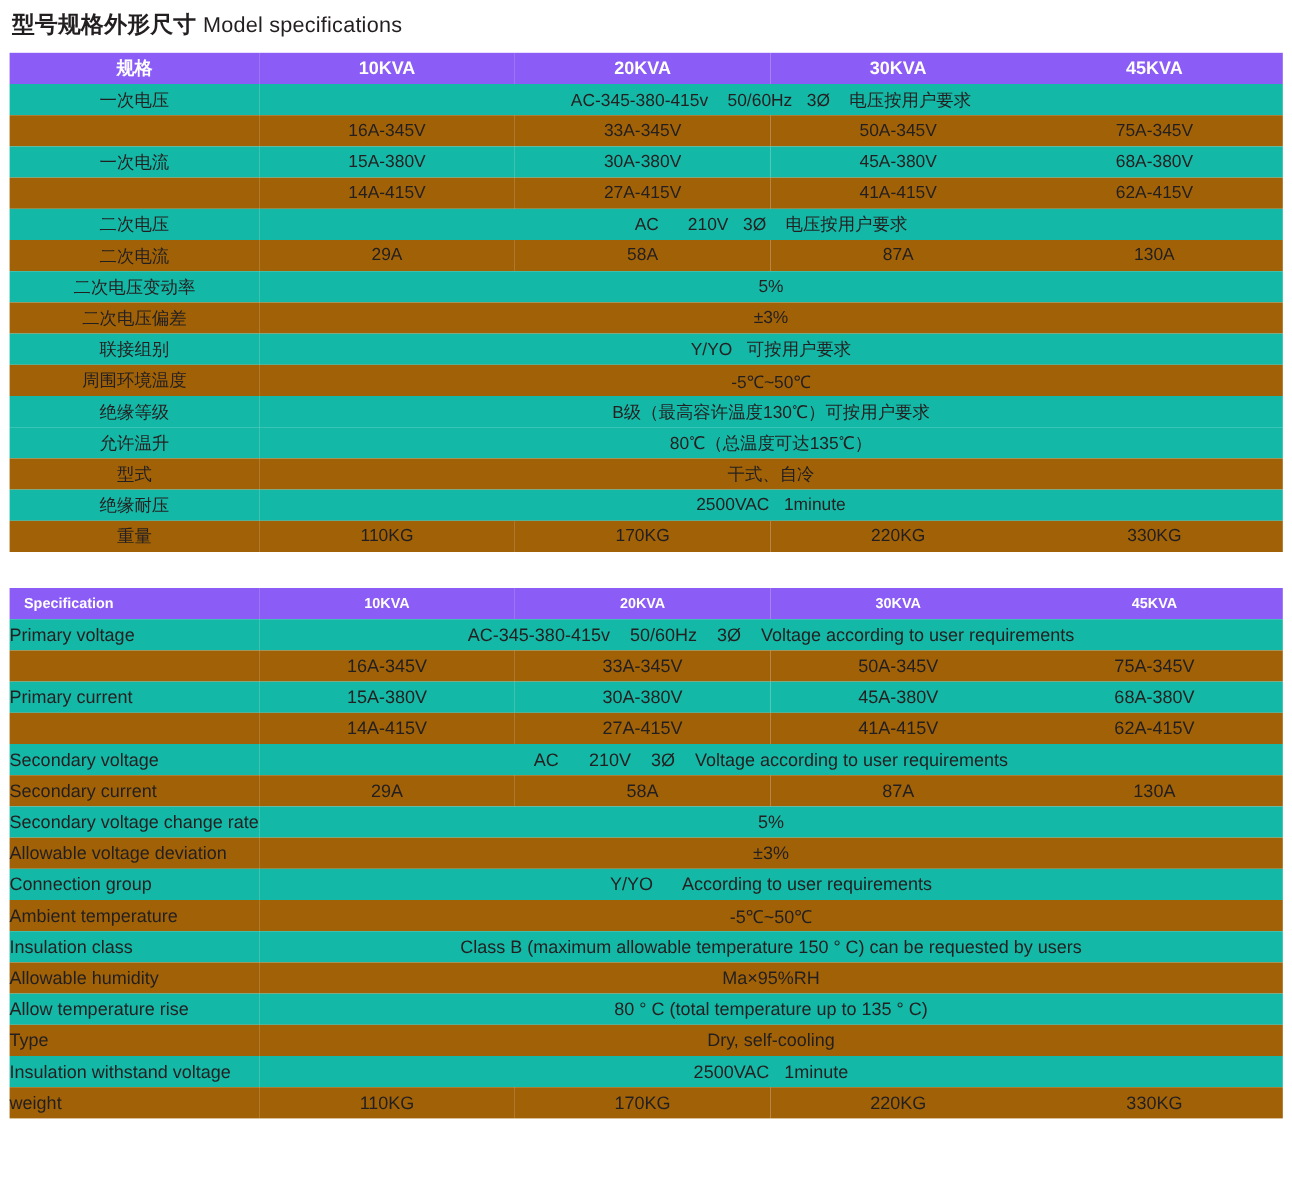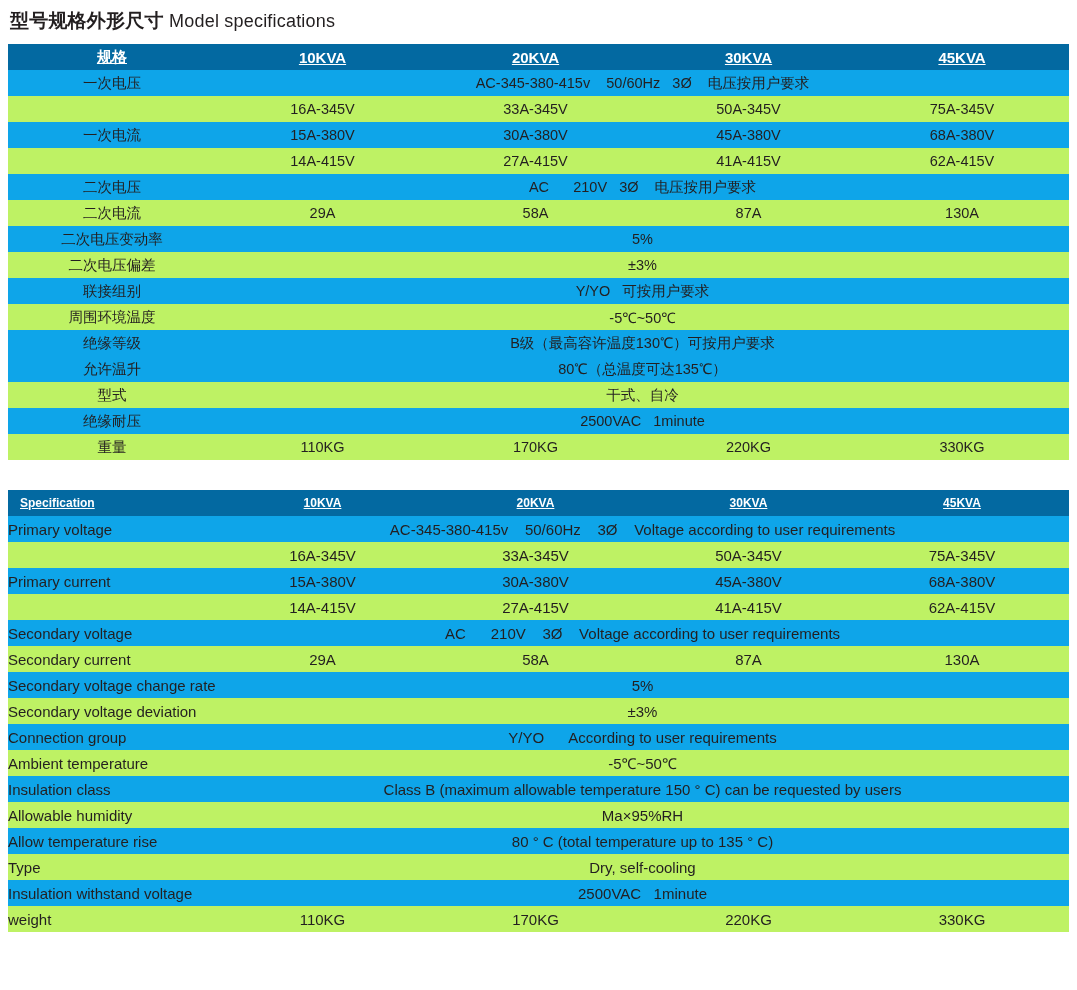--- a/index.html
+++ b/index.html
@@ -39,37 +39,36 @@
     font-size: 14.5px;
   }
   table.spec td, table.spec th {
     padding: 0;
     margin: 0;
     border: 0;
     height: 26px;
     vertical-align: middle;
   }
   thead th {
-    background: #0369a1;
+    background: #8b5cf6;
     color: #ffffff;
     font-weight: 700;
     font-size: 15px;
     text-align: center;
     height: 24px;
-    text-decoration: underline;
   }
   thead th.left-head {
     text-align: left;
     padding-left: 12px;
   }
   tbody tr.odd td {
-    background: #0ea5e9;
+    background: #14b8a6;
   }
   tbody tr.even td {
-    background: #bef264;
+    background: #a16207;
   }
   td.label-cn {
     text-align: center;
     padding: 0 4px;
   }
   td.label-en {
     text-align: left;
     padding-left: 12px;
   }
   td.val {
@@ -249,21 +248,21 @@
             <td class="val">29A</td>
             <td class="val">58A</td>
             <td class="val">87A</td>
             <td class="val">130A</td>
           </tr>
           <tr class="odd">
             <td class="label-en">Secondary voltage change rate</td>
             <td class="val" colspan="4">5%</td>
           </tr>
           <tr class="even">
-            <td class="label-en">Secondary voltage deviation</td>
+            <td class="label-en">Allowable voltage deviation</td>
             <td class="val" colspan="4">±3%</td>
           </tr>
           <tr class="odd">
             <td class="label-en">Connection group</td>
             <td class="val" colspan="4">Y/YO&nbsp;&nbsp;&nbsp;&nbsp;&nbsp; According to user requirements</td>
           </tr>
           <tr class="even">
             <td class="label-en">Ambient temperature</td>
             <td class="val" colspan="4">-5℃~50℃</td>
           </tr>

